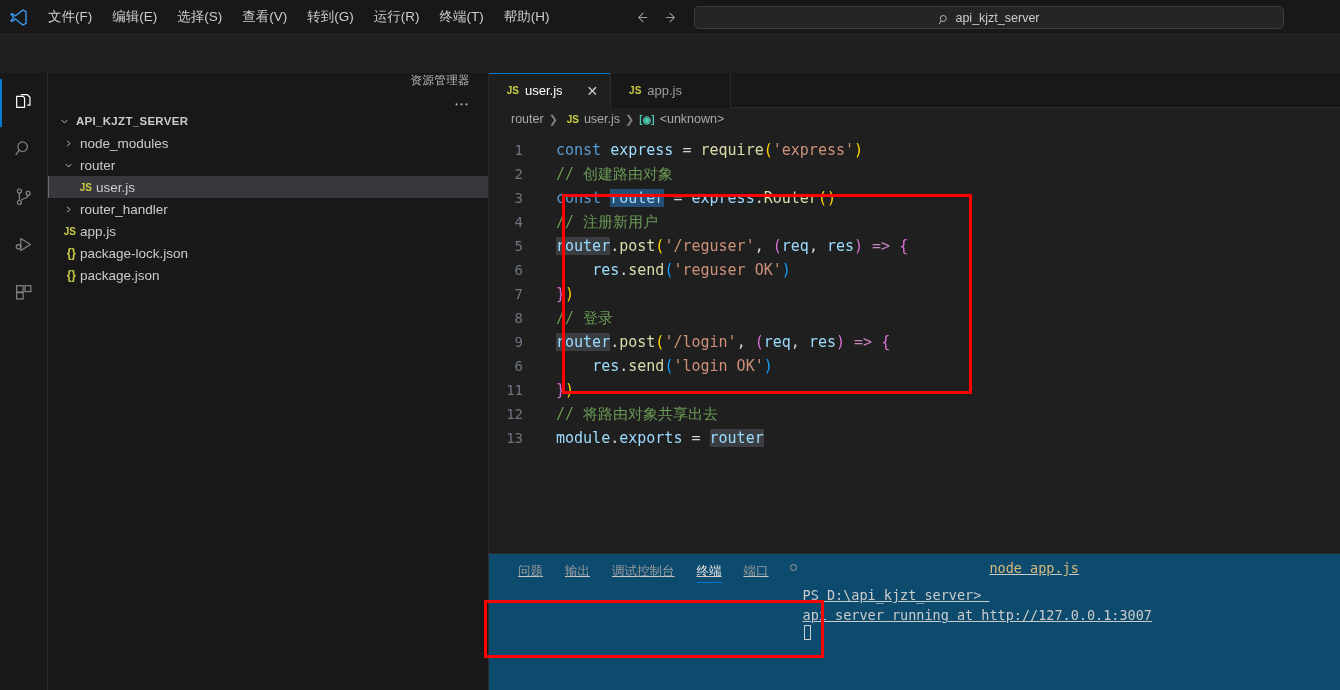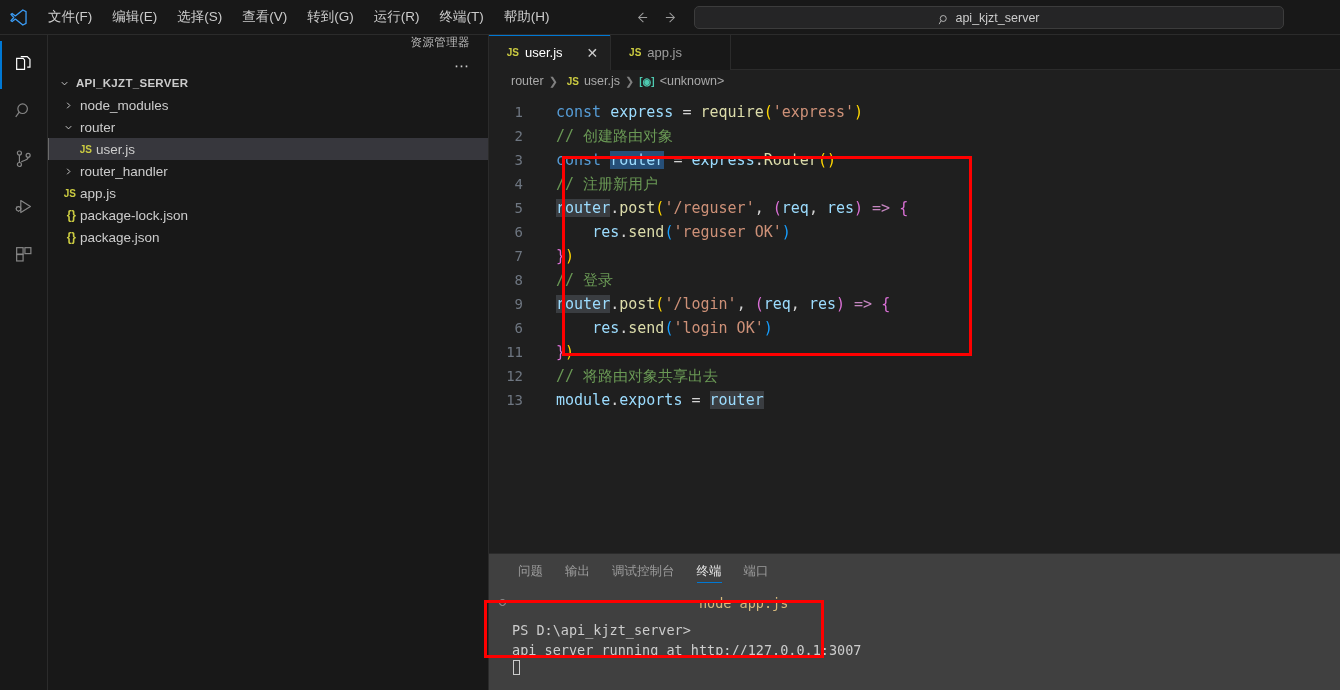--- a/index.html
+++ b/index.html
@@ -3,21 +3,21 @@
 <meta charset="utf-8">
 <style>
   * { box-sizing: border-box; margin: 0; padding: 0; }
   html, body {
     width: 1340px; height: 690px;
     background: #1f1f1f;
     font-family: "Liberation Sans", sans-serif;
     overflow: hidden;
     color: #cccccc;
   }
-  #app { position: relative; width: 1340px; height: 690px; display: flex; flex-direction: column; }
+  #app { position: relative; width: 1340px; height: 690px; display: flex; flex-direction: column; gap: 38px; }
 
   
   .titlebar {
     height: 35px; min-height: 35px;
     background: #181818;
     display: flex; align-items: center;
     border-bottom: 1px solid #2b2b2b;
     position: relative;
   }
   .vscode-logo { width: 36px; height: 35px; display: flex; align-items: center; justify-content: center; }
@@ -142,23 +142,24 @@
   .par2 { color: #da70d6; }
   .par3 { color: #179fff; }
   .sel  { background: #264f78; }
   .occ  { background: #3a3d41; }
 
   
   .redbox { position: absolute; border: 3px solid #fe0000; pointer-events: none; }
 
   
   .panel {
-    height: 137px; min-height: 137px; background: #404040;
-    border-top: 1px solid #2b2b2b; display: flex; flex-direction: column;
+    height: 137px; min-height: 137px; background: #0c4a6e;
+    border-top: 1px solid #2b2b2b; display: flex; 
     position: relative;
+    text-decoration: underline;
   }
   .panel-tabs { height: 35px; display: flex; align-items: center; padding-left: 18px; gap: 0; }
   .ptab {
     font-size: 12.5px; color: #9d9d9d; padding: 0 11px; height: 35px;
     display: flex; align-items: center; position: relative; white-space: nowrap;
   }
   .ptab.active { color: #e7e7e7; }
   .ptab.active::after {
     content:""; position:absolute; bottom:6px; left:11px; right:11px; height:1px; background:#0078d4;
   }

